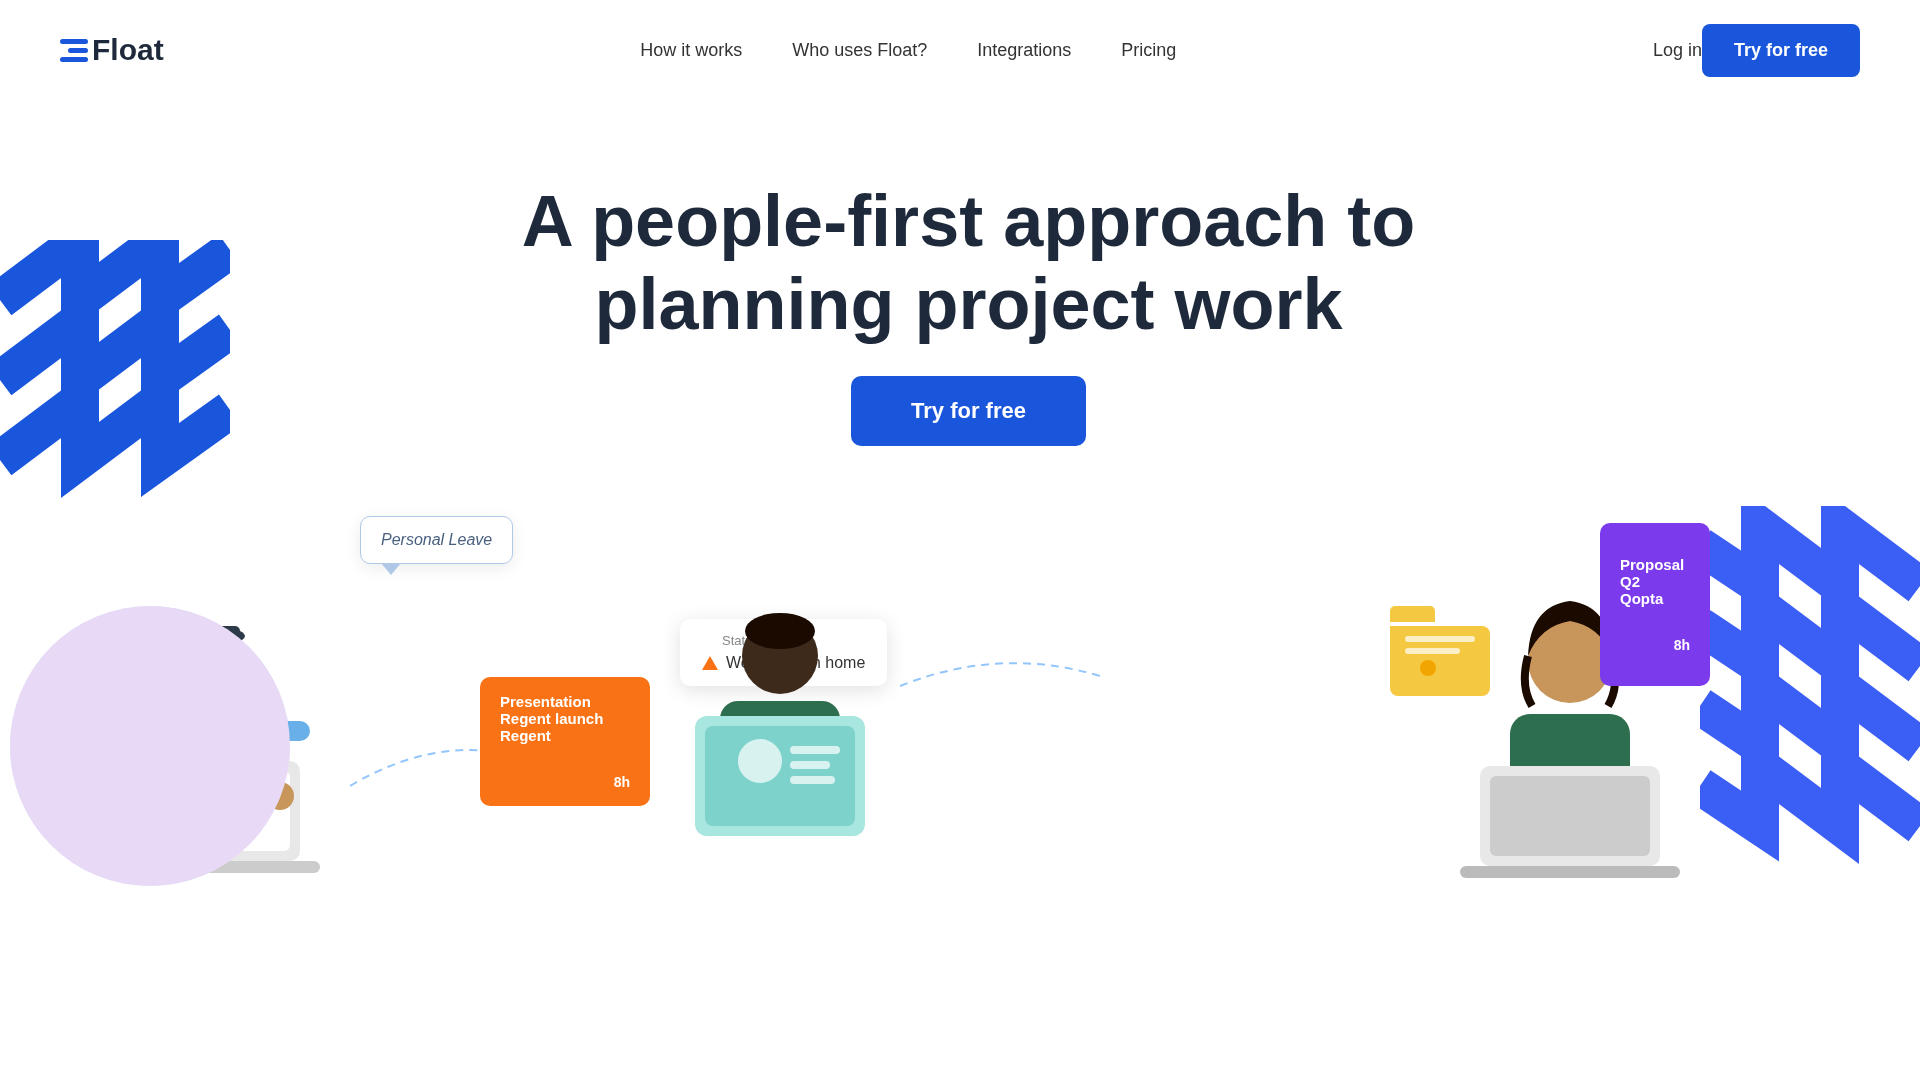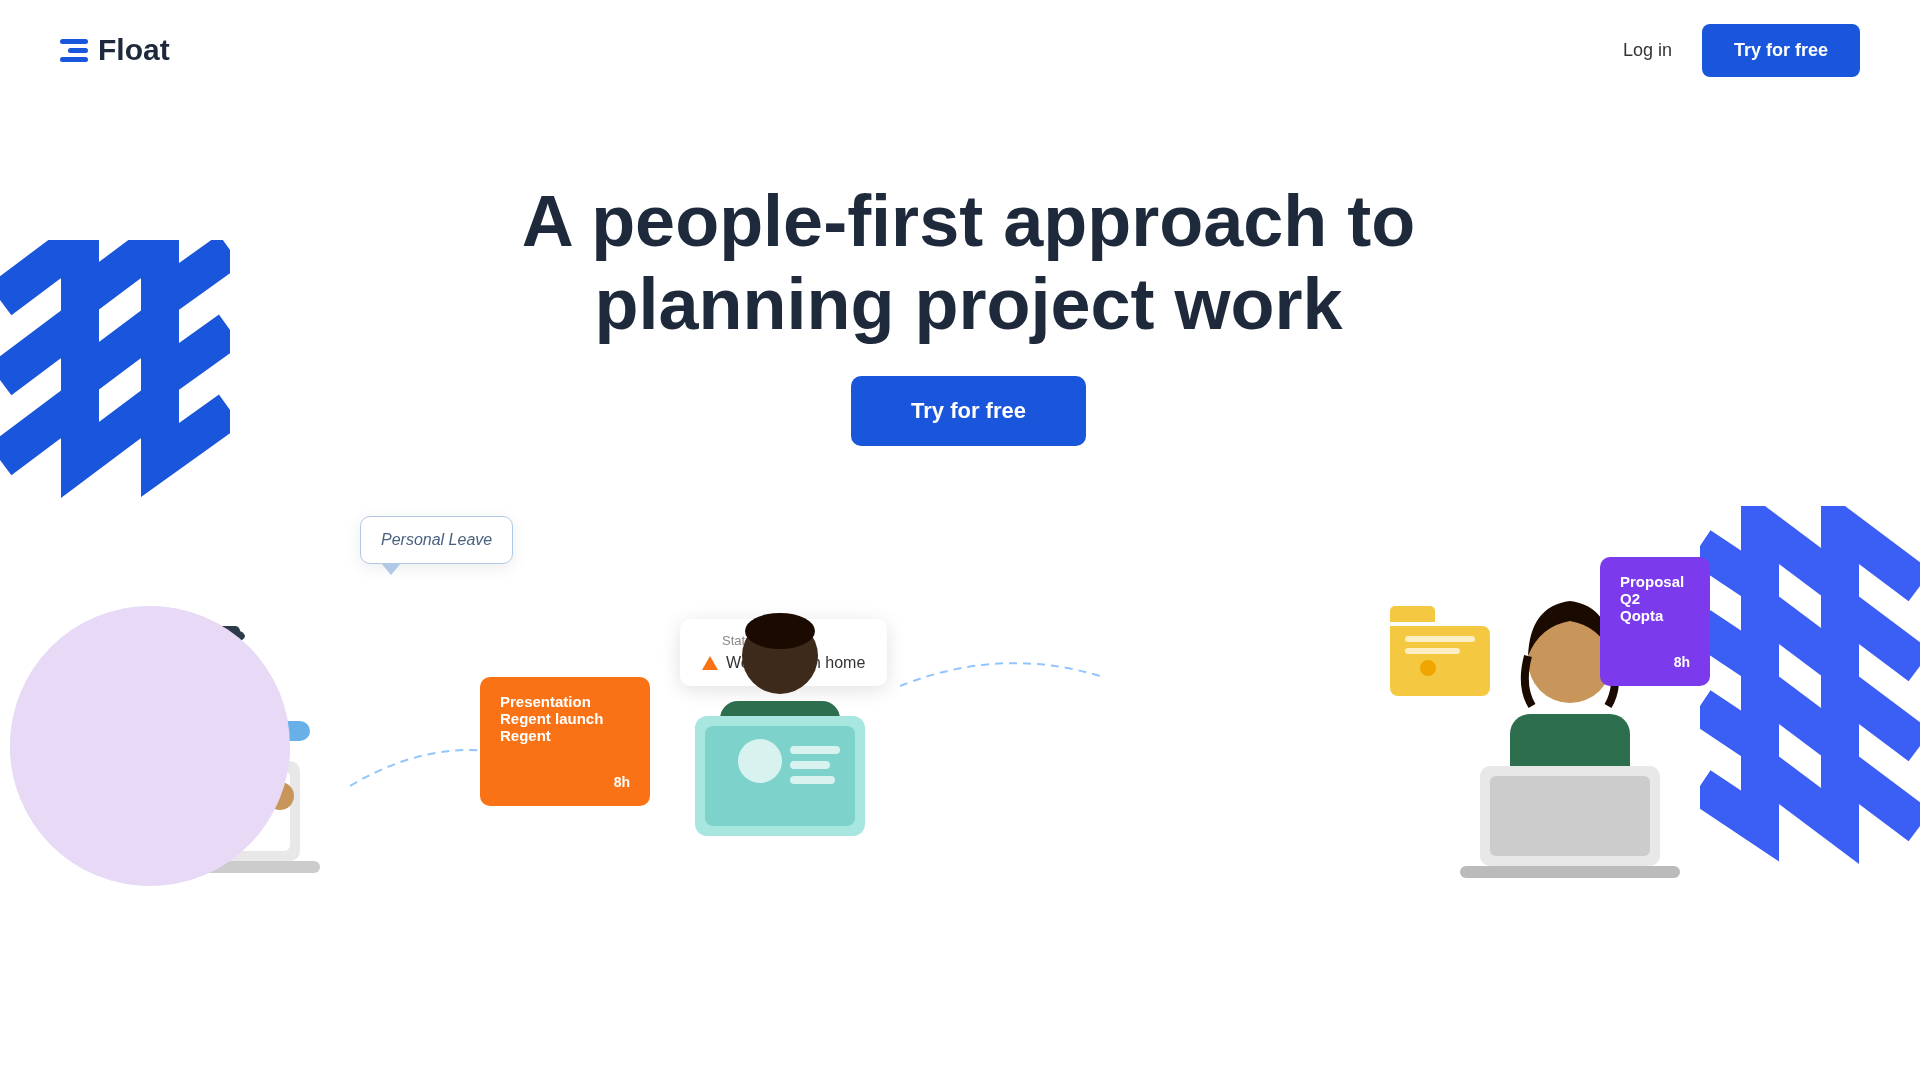--- a/index.html
+++ b/index.html
@@ -19,21 +19,21 @@
       justify-content: space-between;
       padding: 0 60px;
       height: 100px;
       background: #fff;
       position: relative;
       z-index: 10;
     }
     .nav-logo {
       display: flex;
       align-items: center;
-      gap: 10px;
+      gap: 4px;
       cursor: pointer;
     }
     .nav-logo-icon {
       display: flex;
       flex-direction: column;
       gap: 4px;
     }
     .nav-logo-icon span {
       display: block;
       height: 5px;
@@ -55,21 +55,20 @@
     }
     .nav-link {
       font-size: 18px;
       color: #333;
       text-decoration: none;
       cursor: pointer;
     }
     .nav-right {
       display: flex;
       align-items: center;
-      gap: 30px;
     }
     .nav-login {
       font-size: 18px;
       color: #333;
       cursor: pointer;
     }
     .nav-cta {
       background: #1a56db;
       color: #fff;
       border: none;
@@ -272,21 +271,21 @@
       left: 30px;
     }
 
     
     .proposal-card {
       position: absolute;
       right: 210px;
       bottom: 200px;
       background: #7c3aed;
       border-radius: 10px;
-      padding: 16px 20px;
+      padding: 33px 20px;
       width: 110px;
       color: #fff;
       font-size: 15px;
       font-weight: 600;
     }
     .proposal-card .hours {
       text-align: right;
       margin-top: 30px;
       font-size: 14px;
     }
@@ -297,20 +296,26 @@
 <nav>
   <div class="nav-logo">
     <div class="nav-logo-icon">
       <span></span>
       <span></span>
       <span></span>
     </div>
     <span class="nav-logo-text">Float</span>
   </div>
 
+  <div class="nav-links">
+    <a class="nav-link">How it works</a>
+    <a class="nav-link">Who uses Float?</a>
+    <a class="nav-link">Integrations</a>
+    <a class="nav-link">Pricing</a>
+  </div>
 
   <div class="nav-right">
     <span class="nav-login">Log in</span>
     <button class="nav-cta">Try for free</button>
   </div>
 </nav>
 
 <div style="position:relative;">
 
   <div class="zigzag-left">

